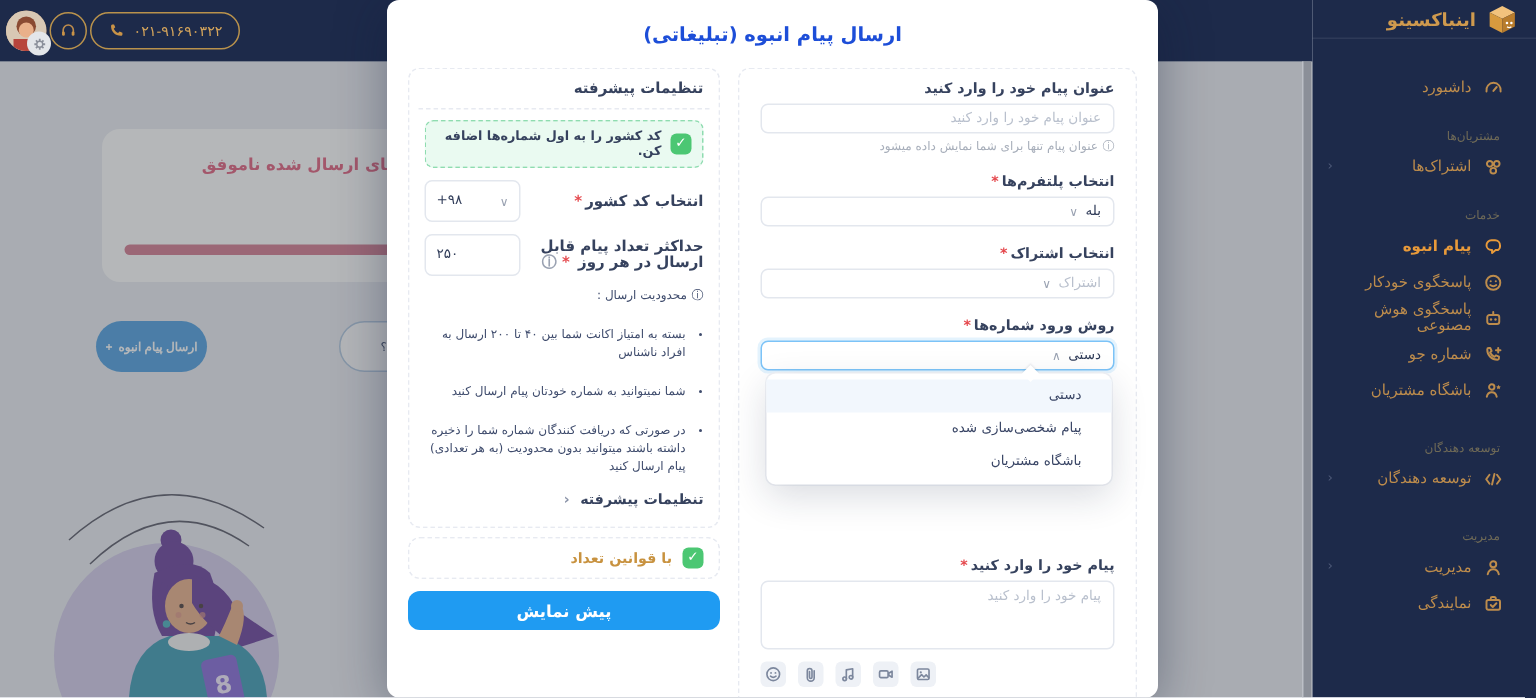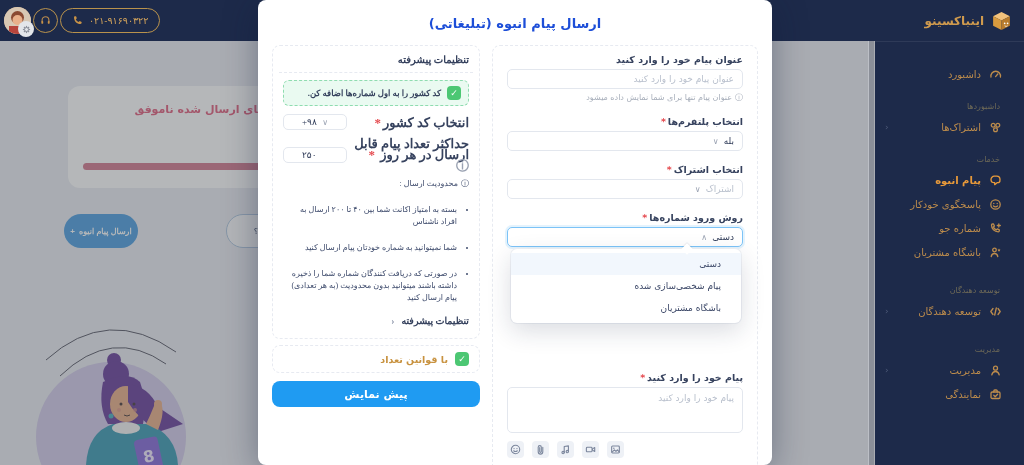--- a/index.html
+++ b/index.html
@@ -2,21 +2,21 @@
 <html lang="fa" dir="rtl"><head>
 <meta charset="utf-8">
 <style>
   html,body{margin:0;padding:0;background:#dfe3ea;}
   *{box-sizing:border-box;}
   .stage{position:relative;width:1024px;height:465px;overflow:hidden;direction:rtl;
          font-family:"DejaVu Sans",sans-serif;background:#e9ecf2;}
   
   .topbar{position:absolute;left:0;top:0;width:875px;height:41px;background:#1d2a4a;z-index:2;}
   .sidebar{position:absolute;right:0;top:0;width:149px;height:465px;background:#1d2a4a;z-index:4;}
-  .logo-row{height:42px;display:flex;align-items:center;gap:7px;padding:0 12px;
+  .logo-row{height:26px;display:flex;align-items:center;gap:7px;padding:0 12px;
             border-bottom:1px solid rgba(255,255,255,.08);}
   .logo-text{color:#cf9a4e;font-size:12px;font-weight:700;letter-spacing:.2px;}
   .nav{padding-top:20px;}
   .nav-item{display:flex;align-items:center;gap:8px;height:24px;padding:0 22px 0 10px;
             color:#bd8c4c;font-size:10px;cursor:pointer;}
   .nav-item.active{color:#e89a3a;font-weight:700;}
   .nav-item .chev{margin-right:auto;color:#4e5a78;font-size:9px;}
   .nav-section{padding:0 24px;margin-top:16px;margin-bottom:4px;color:#6f6a57;font-size:8px;}
   .mt22{margin-top:22px;}
   .nav-ic{flex:0 0 13px;width:13px;height:13px;}
@@ -73,32 +73,32 @@
             transform:rotate(45deg);box-shadow:-1px -1px 1px rgba(25,40,70,.07);}
   .dd-item{padding:6px 20px 6px 10px;font-size:9px;color:#3a4666;text-align:right;cursor:pointer;}
   .dd-item.active{background:#f2f7fd;}
   .msg-block{position:absolute;left:14px;top:326px;width:236px;}
   .f-area{display:block;width:100%;height:46px;margin-top:4px;border:1px solid #e3e7ee;border-radius:5px;
           padding:5px 8px;font-size:9px;color:#2f3b58;font-family:inherit;resize:none;outline:none;}
   .msg-tools{direction:ltr;display:flex;gap:8px;margin-top:8px;}
   .tool{width:17px;height:17px;border-radius:4px;background:#eef1f6;display:flex;align-items:center;
         justify-content:center;cursor:pointer;}
   
-  .adv-box1{border:1px dashed #e7eaf1;border-radius:8px;padding:8px 10px;font-family:Liberation Serif, serif;}
+  .adv-box1{border:1px dashed #e7eaf1;border-radius:8px;padding:8px 10px;}
   .adv-head{font-size:10px;font-weight:600;color:#36425e;}
   .adv-hr{border:none;border-top:1px dashed #e7eaf1;margin:7px -4px 0;}
   .green-box{margin-top:7px;border:1px dashed #8fdcb0;background:#eafaf1;border-radius:6px;padding:5px 7px;
              display:flex;align-items:center;gap:6px;}
   .chk{flex:0 0 14px;width:14px;height:14px;border-radius:4px;background:#4cc773;color:#fff;font-size:9px;
        display:flex;align-items:center;justify-content:center;cursor:pointer;}
   .green-box .txt{font-size:8.5px;color:#36425e;font-weight:600;}
   .adv-row{display:flex;align-items:center;justify-content:space-between;margin-top:8px;gap:6px;}
-  .adv-row .lbl{font-size:13px;line-height:11px;color:#36425e;font-weight:600;text-align:right;}
-  .mini-select,.mini-input{direction:ltr;flex:0 0 64px;width:64px;height:16px;border:1px solid #e3e7ee;
-       border-radius:5px;display:flex;align-items:center;justify-content:space-between;padding:0 18px;
+  .adv-row .lbl{font-size:10px;line-height:11px;color:#36425e;font-weight:600;text-align:right;}
+  .mini-select,.mini-input{direction:ltr;flex:0 0 64px;width:64px;height:28px;border:1px solid #e3e7ee;
+       border-radius:5px;display:flex;align-items:center;justify-content:space-between;padding:0 7px;
        font-size:9px;color:#2f3b58;background:#fff;}
   .mini-select .chev{color:#9aa2b2;font-size:8px;}
   .mini-input input{width:100%;border:none;outline:none;font-size:9px;color:#2f3b58;font-family:inherit;padding:0;}
   .limit{margin-top:7px;font-size:8px;line-height:1.5;color:#3f4c6d;}
   .limit-title{display:flex;align-items:center;gap:3px;font-size:8px;color:#3f4c6d;}
   .limit ul{margin:2px 0 0;padding:0 12px 0 0;list-style:disc;}
   .limit li{margin-top:14px;}
   .adv-link{margin-top:11px;display:flex;align-items:center;gap:7px;font-size:9.5px;font-weight:600;
             color:#36425e;padding-bottom:4px;cursor:pointer;}
   .adv-link .chev{color:#8a93a8;}
@@ -210,21 +210,21 @@
     <div class="nav">
       <div class="nav-item">
         <span class="nav-ic">
           <svg width="13" height="13" viewBox="0 0 13 13">
               <path class="icg" d="M2 9a4.8 4.8 0 1 1 9.4 0"></path>
               <line class="icg" x1="6.6" y1="8.6" x2="8.8" y2="6"></line>
             </svg>
         </span>
         <span>داشبورد</span>
       </div>
-      <div class="nav-section">داشبورد‌ها</div>
+      <div class="nav-section">مشتریان‌ها</div>
       <div class="nav-item">
         <span class="nav-ic">
           <svg width="13" height="13" viewBox="0 0 13 13">
               <circle class="icg" cx="4.2" cy="4.2" r="1.9"></circle>
               <circle class="icg" cx="8.8" cy="4.2" r="1.9"></circle>
               <circle class="icg" cx="6.5" cy="8.8" r="1.9"></circle>
             </svg>
         </span>
         <span>اشتراک‌ها</span>
         <span class="chev">‹</span>
@@ -241,20 +241,31 @@
       <div class="nav-item">
         <span class="nav-ic">
           <svg width="13" height="13" viewBox="0 0 13 13">
               <circle class="icg" cx="6.5" cy="6.5" r="4.7"></circle>
               <circle cx="4.8" cy="5.5" r="0.7" fill="#bd8c4c"></circle>
               <circle cx="8.2" cy="5.5" r="0.7" fill="#bd8c4c"></circle>
               <path class="icg" d="M4.5 8q2 1.6 4 0"></path>
             </svg>
         </span>
         <span>پاسخگوی خودکار</span>
+      </div>
+      <div class="nav-item">
+        <span class="nav-ic">
+          <svg width="13" height="13" viewBox="0 0 13 13">
+              <rect class="icg" x="2.5" y="4" width="8" height="6" rx="1.5"></rect>
+              <line class="icg" x1="6.5" y1="2" x2="6.5" y2="4"></line>
+              <circle cx="5" cy="7" r="0.8" fill="#bd8c4c"></circle>
+              <circle cx="8" cy="7" r="0.8" fill="#bd8c4c"></circle>
+            </svg>
+        </span>
+        <span>پاسخگوی هوش مصنوعی</span>
       </div>
       <div class="nav-item">
         <span class="nav-ic">
           <svg width="13" height="13" viewBox="0 0 13 13">
               <path class="icg" d="M2.5 3c0-.6.4-1 1-1h1l.9 2-1 1c.6 1.3 1.6 2.3 2.9 2.9l1-1 2 .9v1c0 .6-.4 1-1 1C5.4 9.8 2.5 6.9 2.5 3z"></path>
               <line class="icg" x1="9.8" y1="2" x2="9.8" y2="5"></line>
               <line class="icg" x1="8.3" y1="3.5" x2="11.3" y2="3.5"></line>
             </svg>
         </span>
         <span>شماره جو</span>

